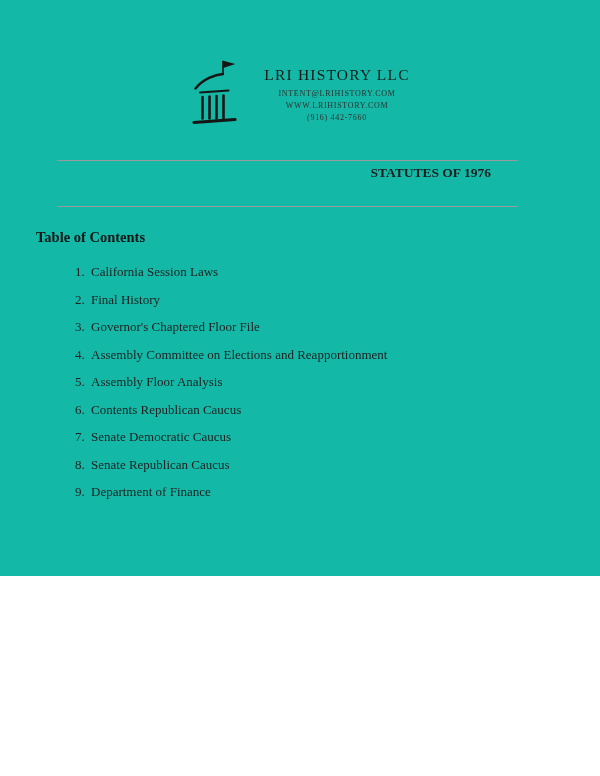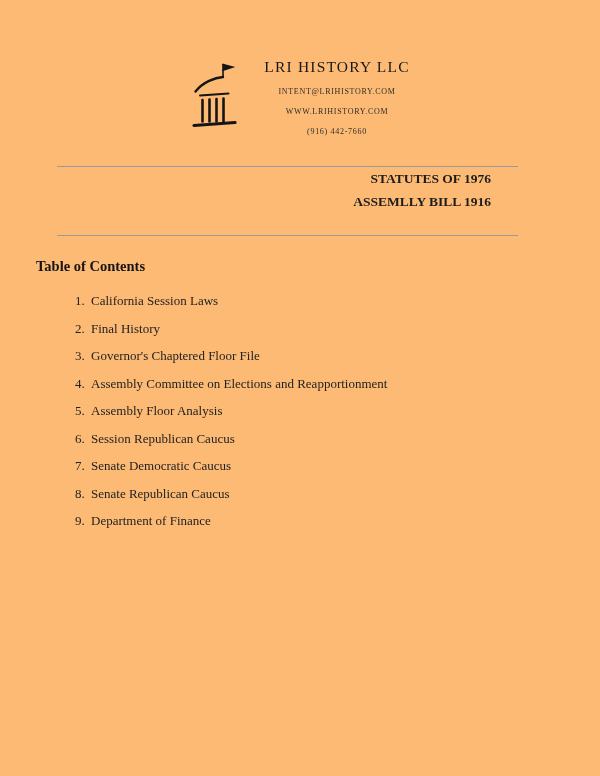--- a/index.html
+++ b/index.html
@@ -3,22 +3,22 @@
 <meta charset="utf-8">
 <style>
   html, body {
     margin: 0;
     padding: 0;
     background: #ffffff;
   }
   .page {
     position: relative;
     width: 600px;
-    height: 776px;
-    background: #fdba74;
+    height: 576px;
+    background: #14b8a6;
     font-family: "Liberation Serif", serif;
     color: #1f1f1f;
     box-sizing: border-box;
     overflow: hidden;
   }
   .letterhead {
     display: flex;
     align-items: center;
     justify-content: center;
     padding-top: 58px;
@@ -36,21 +36,21 @@
     font-size: 15.5px;
     letter-spacing: 1.2px;
     color: #181818;
     margin-bottom: 5px;
     white-space: pre;
   }
   .contact-line {
     font-size: 8px;
     letter-spacing: 0.7px;
     color: #2e2e2e;
-    margin-top: 11px;
+    margin-top: 3px;
     white-space: pre;
   }
   .rule {
     border: none;
     border-top: 1px solid #9a9a9a;
     height: 0;
     margin: 0 82px 0 57px;
   }
   .rule-top { margin-top: 30px; }
   .rule-bottom { margin-top: 22px; }
@@ -107,32 +107,31 @@
       <div class="contact-line">INTENT@LRIHISTORY.COM</div>
       <div class="contact-line">WWW.LRIHISTORY.COM</div>
       <div class="contact-line">(916) 442-7660</div>
     </div>
   </header>
 
   <hr class="rule rule-top">
 
   <div class="title-block">
     <div>STATUTES OF 1976</div>
-    <div>ASSEMLLY BILL 1916</div>
   </div>
 
   <hr class="rule rule-bottom">
 
   <h2 class="toc-heading">Table of Contents</h2>
 
   <ol class="toc-list">
     <li>California Session Laws</li>
     <li>Final History</li>
     <li>Governor's Chaptered Floor File</li>
     <li>Assembly Committee on Elections and Reapportionment</li>
     <li>Assembly Floor Analysis</li>
-    <li>Session Republican Caucus</li>
+    <li>Contents Republican Caucus</li>
     <li>Senate Democratic Caucus</li>
     <li>Senate Republican Caucus</li>
     <li>Department of Finance</li>
   </ol>
 
 </div>
 
 </body></html>

